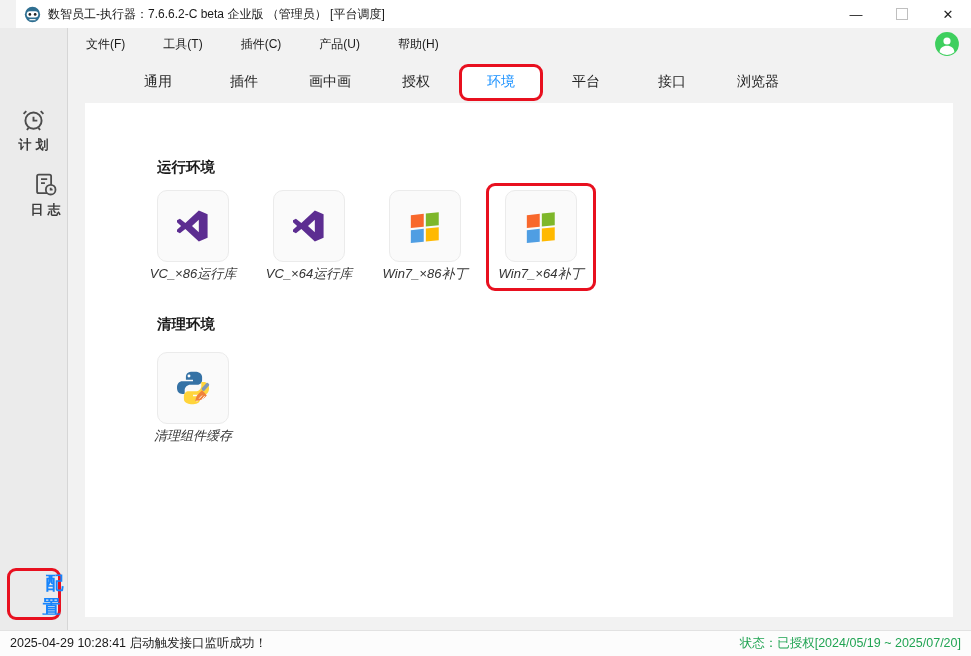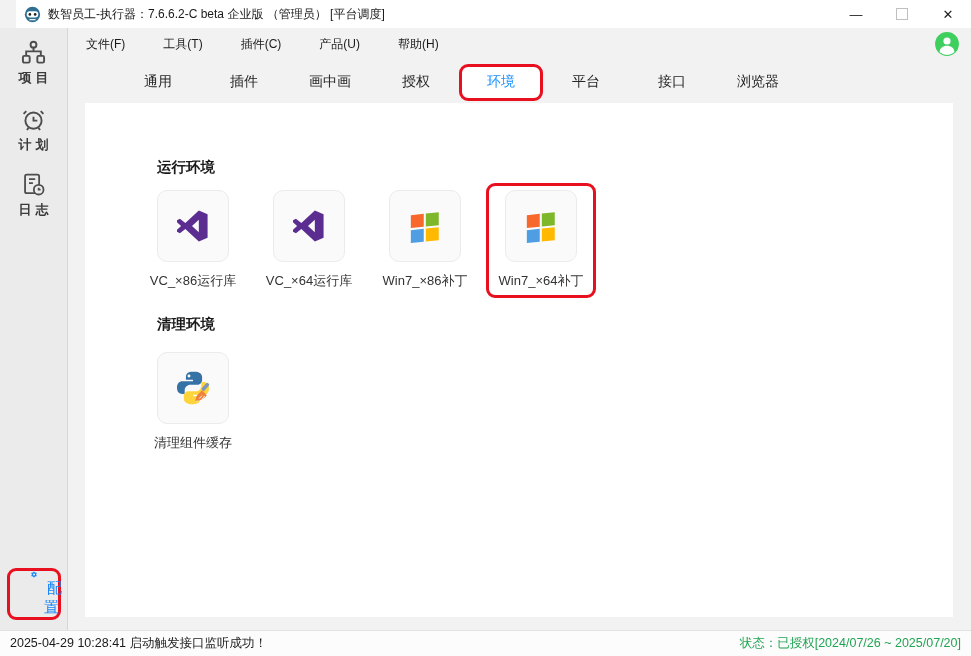--- a/index.html
+++ b/index.html
@@ -17,25 +17,25 @@
   .win-controls{position:absolute;right:0;top:0;height:28px;display:flex;}
   .win-btn{width:46px;height:28px;display:flex;align-items:center;justify-content:center;
     font-size:13px;color:#222;cursor:default;}
   .max-box{width:10px;height:10px;border:1px solid #bfbfbf;display:inline-block;}
   
   .sidebar{position:absolute;top:28px;left:0;width:68px;height:602px;background:#ebebeb;
     border-right:1px solid #d6d6d6;box-sizing:border-box;}
   .side-item{position:absolute;left:0;width:67px;display:flex;flex-direction:column;
     align-items:center;gap:3px;}
   .side-item .lbl{font-size:13px;font-weight:600;color:#3a3a3a;letter-spacing:4px;text-indent:4px;}
-  .side-item-1{top:11px;} .side-item-2{top:78px;} .side-item-3{top:143px;}
+  .side-item-1{top:11px;} .side-item-2{top:78px;} .side-item-3{top:143px;padding-left:12px;}
   .side-config{position:absolute;left:7px;top:540px;width:48px;height:46px;
     border:3px solid #e8101f;border-radius:9px;background:#ebebeb;
     display:flex;flex-direction:column;align-items:center;justify-content:center;gap:1px;}
-  .side-config .lbl{font-size:15px;font-weight:400;color:#1684fc;letter-spacing:3px;text-indent:3px;margin-left:41px;}
+  .side-config .lbl{font-size:18px;font-weight:700;color:#1684fc;letter-spacing:3px;text-indent:3px;margin-left:41px;}
   
   .menubar{position:absolute;left:69px;top:28px;right:0;height:33px;display:flex;
     align-items:center;padding-left:9px;gap:14px;}
   .menu-item{font-size:12px;color:#1a1a1a;padding:4px 8px;margin-right:8px;white-space:nowrap;}
   .avatar{position:absolute;right:11px;top:3px;width:26px;height:26px;}
   
   .tabbar{position:absolute;left:69px;top:61px;right:0;height:42px;display:flex;
     padding-left:14px;align-items:center;margin-left:32px;}
   .tab{width:86px;height:42px;display:flex;align-items:center;justify-content:center;
     font-size:14px;color:#262626;box-sizing:border-box;}
@@ -45,21 +45,21 @@
   .panel{position:absolute;left:85px;top:103px;width:868px;height:514px;background:#ffffff;}
   .section-heading{position:absolute;left:72px;font-size:14.5px;font-weight:bold;color:#1a1a1a;}
   .heading-run{top:55px;} .heading-clean{top:212px;}
   .cards-row{position:absolute;left:53px;display:flex;gap:6px;}
   .row-run{top:80px;} .row-clean{top:242px;}
   .env-item{width:104px;padding:4px 0 5px 0;display:flex;flex-direction:column;align-items:center;
     border:3px solid transparent;border-radius:9px;box-sizing:content-box;}
   .env-item.annotated{border-color:#e8101f;}
   .card{width:72px;height:72px;background:#fafafa;border:1px solid #ebebeb;border-radius:10px;
     display:flex;align-items:center;justify-content:center;box-sizing:border-box;}
-  .card-label{margin-top:10px;font-size:13px;color:#333333;white-space:nowrap;}
+  .card-label{margin-top:3px;font-size:13px;color:#333333;white-space:nowrap;font-style:italic;}
   
   .statusbar{position:absolute;left:0;bottom:0;width:971px;height:26px;background:#fcfcfc;
     border-top:1px solid #e2e2e2;box-sizing:border-box;display:flex;align-items:center;
     justify-content:space-between;padding:0 10px;margin-top:9px;}
   .status-left{font-size:12.5px;color:#1a1a1a;}
   .status-right{font-size:12.5px;color:#21a453;}
 </style>
 </head>
 <body>
 
@@ -75,29 +75,20 @@
   <div class="win-controls">
     <div class="win-btn">—</div>
     <div class="win-btn">
         <span class="max-box"></span>
       </div>
     <div class="win-btn">✕</div>
   </div>
 </div>
 
 <div class="sidebar">
-  <div class="side-item side-item-1">
-    <svg width="27" height="27" viewBox="0 0 24 24" fill="none" stroke="#4d4d4d" stroke-width="1.7">
-      <circle cx="12" cy="5" r="2.6"></circle>
-      <path d="M12 7.6 V11 M5.5 15 V11 H18.5 V15"></path>
-      <rect x="2.6" y="15" width="6" height="6" rx="1.2"></rect>
-      <rect x="15.4" y="15" width="6" height="6" rx="1.2"></rect>
-    </svg>
-    <span class="lbl">项目</span>
-  </div>
   <div class="side-item side-item-2">
     <svg width="27" height="27" viewBox="0 0 24 24" fill="none" stroke="#4d4d4d" stroke-width="1.7">
       <circle cx="12" cy="13" r="7.2"></circle>
       <path d="M12 9.6 V13 H15.4"></path>
       <path d="M5.6 4.6 L3.2 7 M18.4 4.6 L20.8 7"></path>
       <path d="M7.6 19.4 L6.2 21.4 M16.4 19.4 L17.8 21.4"></path>
     </svg>
     <span class="lbl">计划</span>
   </div>
   <div class="side-item side-item-3">
@@ -222,14 +213,14 @@
         </svg>
       </div>
       <div class="card-label">清理组件缓存</div>
     </div>
   </div>
 
 </div>
 
 <div class="statusbar">
   <span class="status-left">2025-04-29 10:28:41 启动触发接口监听成功！</span>
-  <span class="status-right">状态：已授权[2024/07/26 ~ 2025/07/20]</span>
+  <span class="status-right">状态：已授权[2024/05/19 ~ 2025/07/20]</span>
 </div>
 
 </body></html>

